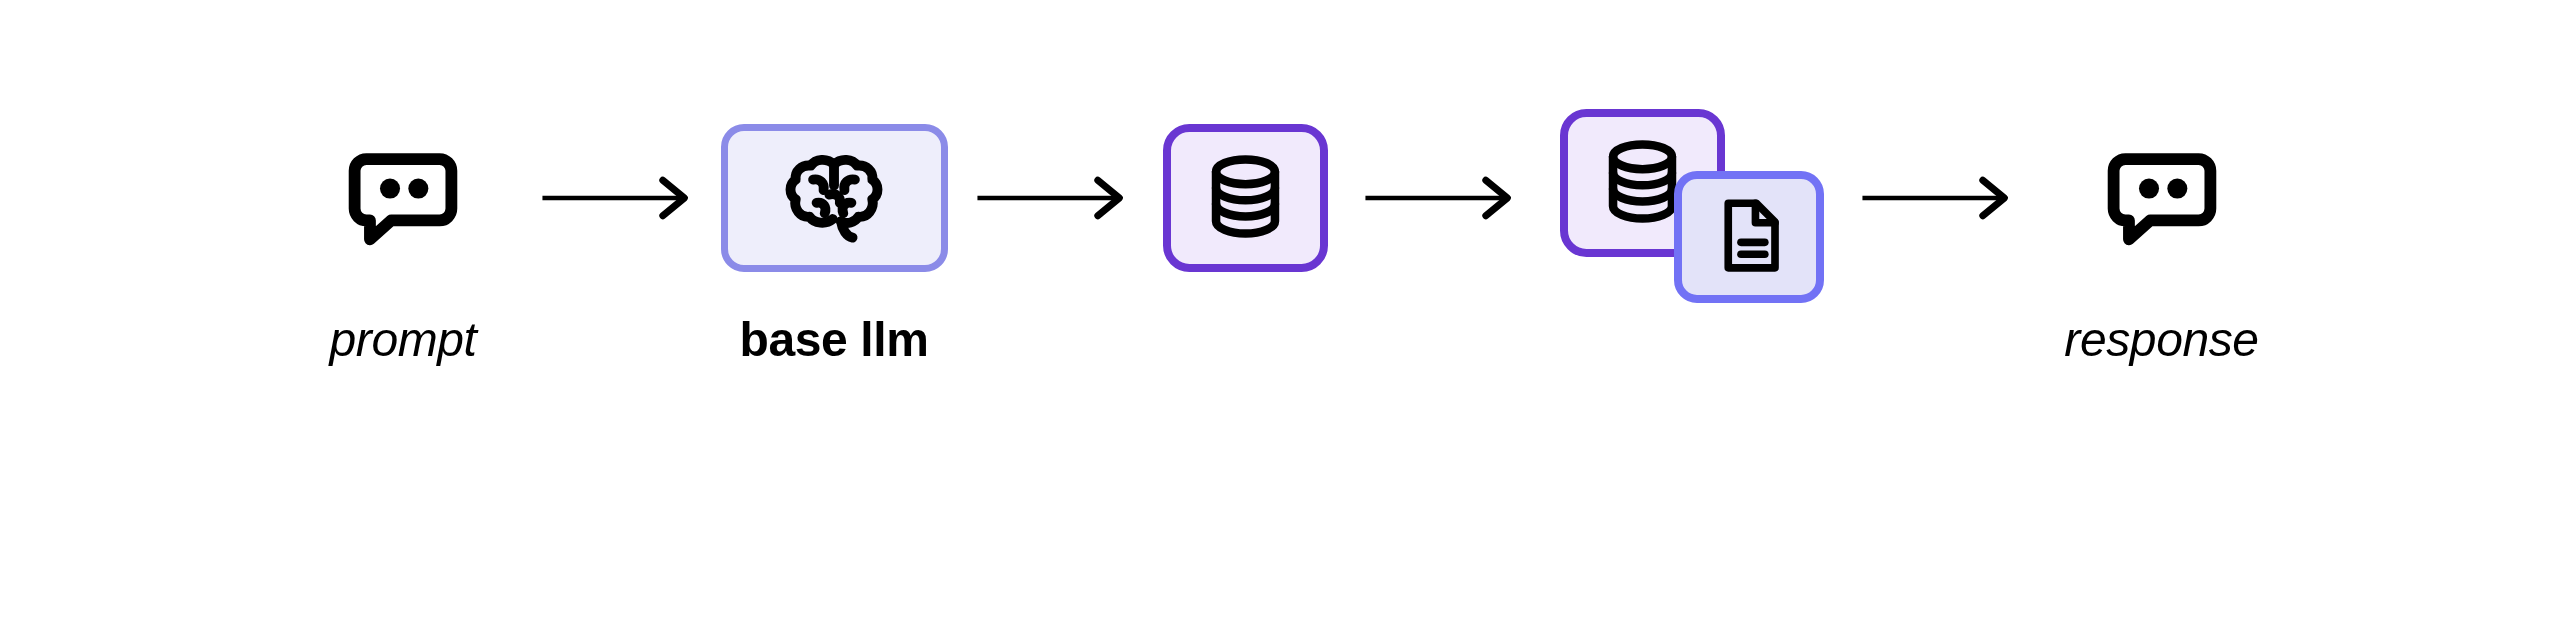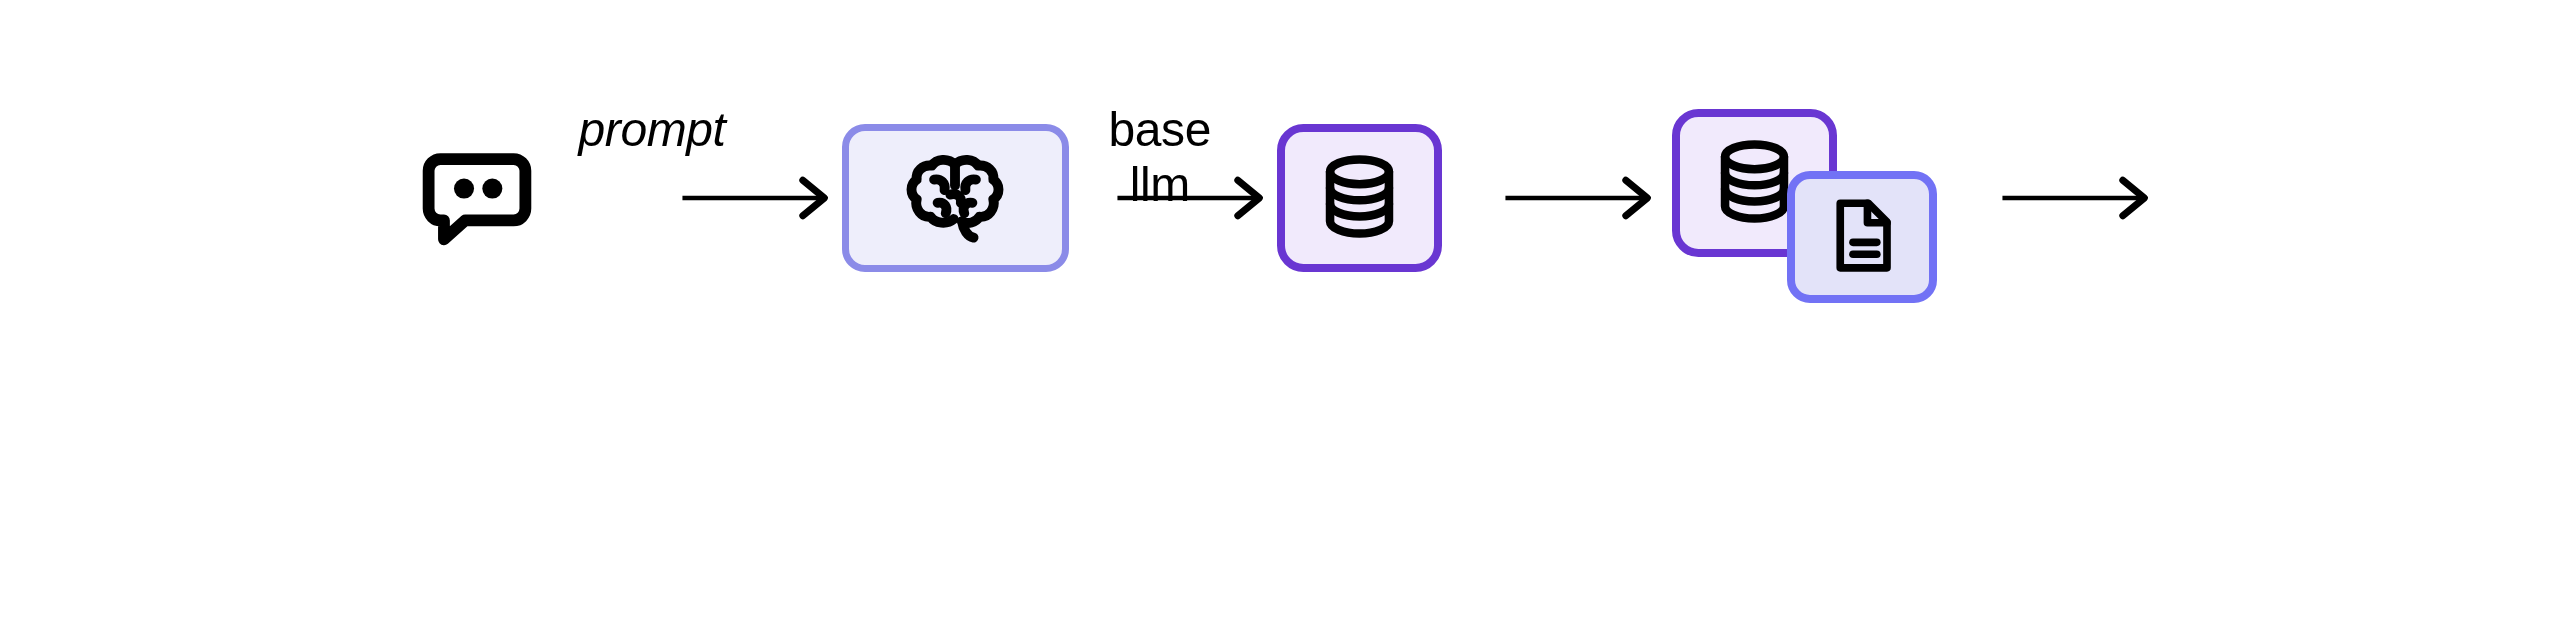--- a/index.html
+++ b/index.html
@@ -32,23 +32,23 @@
     flex-direction: row;
     align-items: flex-start;
     justify-content: center;
     gap: 0px;
     padding-top: 93px;
     box-sizing: border-box;
   }
 
   .stage {
     display: flex;
-    flex-direction: row;
+    flex-direction: column;
+    align-items: center;
     flex: 0 0 auto;
-    gap: 40px;
   }
 
   .stage-visual {
     height: 210px;
     display: flex;
     align-items: center;
     justify-content: center;
     position: relative;
   }
 
@@ -62,21 +62,21 @@
 
   .label-italic {
     font-style: italic;
     font-weight: 400;
     font-size: 48px;
     letter-spacing: -0.4px;
   }
 
   .label-bold {
     font-style: normal;
-    font-weight: 400;
+    font-weight: 700;
     font-size: 48px;
     letter-spacing: -0.4px;
   }
 
   
   .arrow {
     flex: 0 0 auto;
     height: 210px;
     display: flex;
     align-items: center;
@@ -259,16 +259,28 @@
       </div>
     </div>
 
     <div class="arrow" style="width:171px;">
       <svg width="155" height="54" viewBox="0 0 200 70" fill="none" aria-hidden="true">
         <line x1="4" y1="35" x2="182" y2="35" stroke="#000000" stroke-width="6" stroke-linecap="butt"></line>
         <polyline points="160,12 188,35 160,58" stroke="#000000" stroke-width="9" fill="none" stroke-linecap="round" stroke-linejoin="round"></polyline>
       </svg>
     </div>
 
+    <div class="stage" style="width:279px;">
+      <div class="stage-visual">
+        <div class="plain-icon">
+          <svg width="118" height="118" viewBox="0 0 100 100" fill="none" aria-hidden="true">
+            <path d="M19 17 H81 a10 10 0 0 1 10 10 V59 a10 10 0 0 1 -10 10 H40 L22 85 V69 H19 a10 10 0 0 1 -10 -10 V27 a10 10 0 0 1 10 -10 Z" stroke="#000000" stroke-width="10" stroke-linejoin="round" stroke-linecap="round" fill="none"></path>
+            <circle cx="39" cy="42" r="8.5" fill="#000000"></circle>
+            <circle cx="63" cy="42" r="8.5" fill="#000000"></circle>
+          </svg>
+        </div>
+      </div>
+      <div class="stage-label label-italic">response</div>
+    </div>
 
   </div>
 </div>
 
 
 </body></html>

